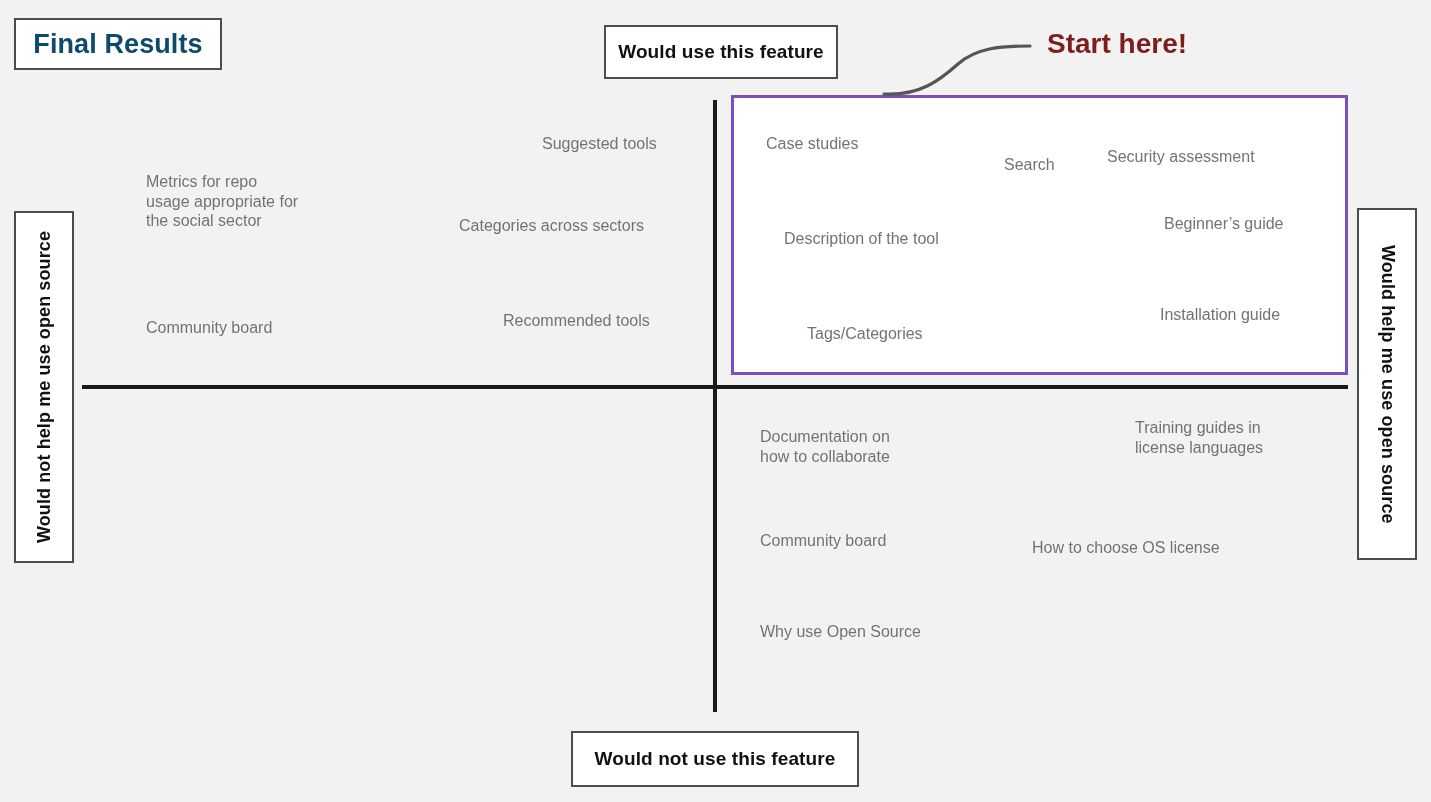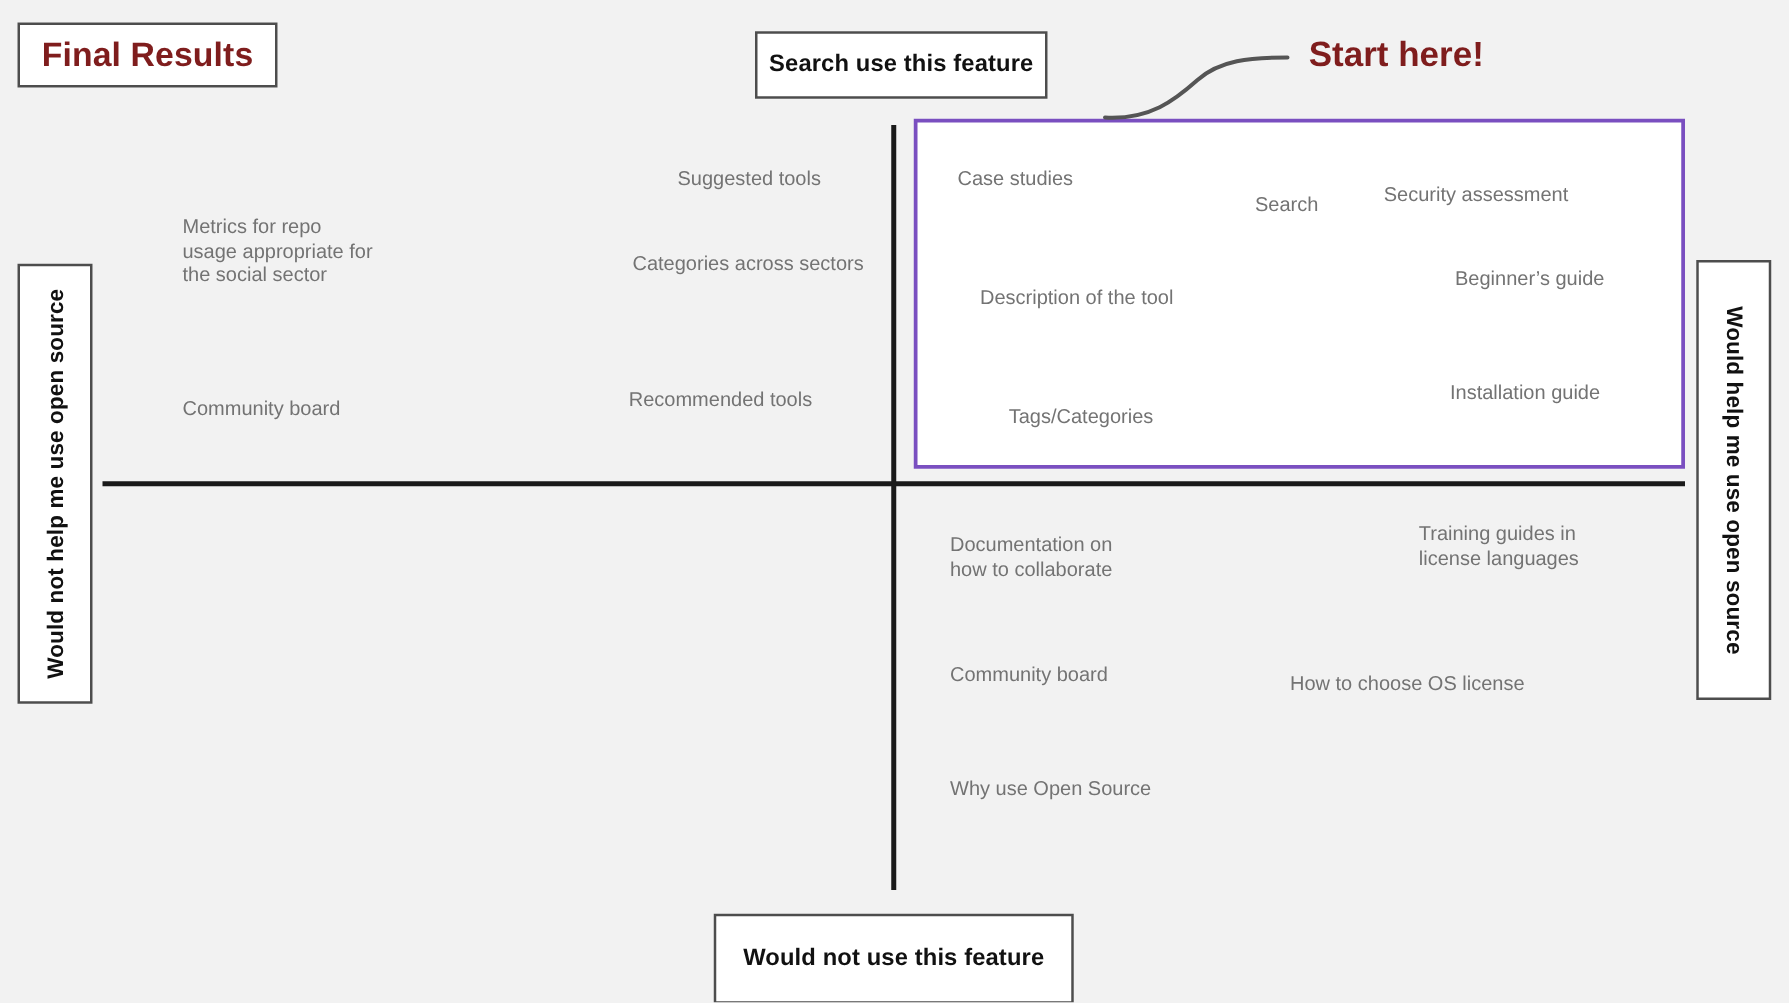--- a/index.html
+++ b/index.html
@@ -55,36 +55,36 @@
   }
 
   #title-box {
     left: 14px;
     top: 18px;
     width: 208px;
     height: 52px;
   }
   #title-box .txt {
     font-size: 27px;
-    color: #7f1d1d;
+    color: #0c4a6e;
   }
 
   #top-axis-box {
     left: 604px;
     top: 25px;
     width: 234px;
     height: 54px;
   }
   #top-axis-box .txt { font-size: 19px; }
 
   #bottom-axis-box {
     left: 571px;
     top: 731px;
     width: 288px;
-    height: 72px;
+    height: 56px;
   }
   #bottom-axis-box .txt { font-size: 19px; }
 
   #left-axis-box {
     left: 14px;
     top: 211px;
     width: 60px;
     height: 352px;
   }
   #left-axis-box .txt {
@@ -149,21 +149,21 @@
 </head>
 <body>
 
 <div id="canvas">
 
   <div class="label-box" id="title-box">
     <span class="txt">Final Results</span>
   </div>
 
   <div class="label-box" id="top-axis-box">
-    <span class="txt">Search use this feature</span>
+    <span class="txt">Would use this feature</span>
   </div>
 
   <div class="label-box" id="bottom-axis-box">
     <span class="txt">Would not use this feature</span>
   </div>
 
   <div class="label-box" id="left-axis-box">
     <span class="txt">Would not help me use open source</span>
   </div>
 
@@ -179,21 +179,21 @@
   <svg id="callout-curve" viewBox="0 0 160 70">
     <path d="M 4 60 C 40 62 60 46 78 30 C 96 14 120 12 150 12" fill="none" stroke="#555555" stroke-width="3.2" stroke-linecap="round"></path>
   </svg>
   <div id="start-here">Start here!</div>
 
   <div class="note" style="left:146px; top:172px; width:230px;">Metrics for repo
 usage appropriate for
 the social sector</div>
   <div class="note" style="left:146px; top:318px;">Community board</div>
   <div class="note" style="left:542px; top:134px;">Suggested tools</div>
-  <div class="note" style="left:459px; top:202px;margin-left:47px;">Categories across sectors</div>
+  <div class="note" style="left:459px; top:216px;">Categories across sectors</div>
   <div class="note" style="left:503px; top:311px;">Recommended tools</div>
 
   <div class="note" style="left:766px; top:134px;">Case studies</div>
   <div class="note" style="left:1004px; top:155px;">Search</div>
   <div class="note" style="left:1107px; top:127px;margin-top:20px;">Security assessment</div>
   <div class="note" style="left:784px; top:229px;">Description of the tool</div>
   <div class="note" style="left:1164px; top:214px;">Beginner’s guide</div>
   <div class="note" style="left:767px; top:324px;margin-left:40px;">Tags/Categories</div>
   <div class="note" style="left:1160px; top:305px;">Installation guide</div>
 

